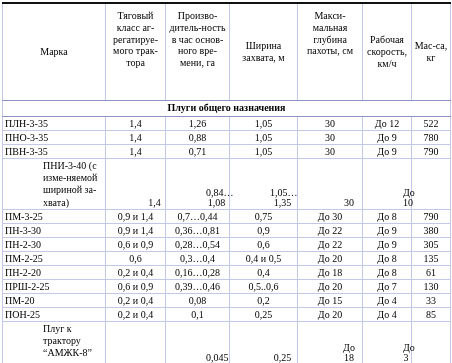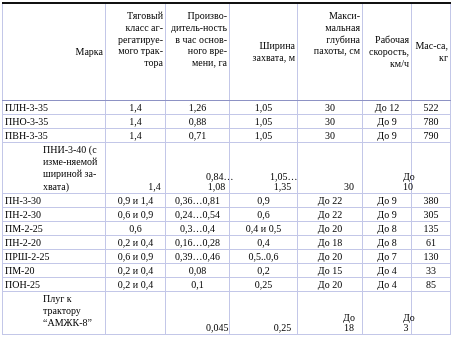--- a/index.html
+++ b/index.html
@@ -29,21 +29,21 @@
   }
   
   table.spec-table{
     border-top:2px solid #111111;
     border-left:1px solid #b9bde0;
     border-right:1px solid #b9bde0;
     border-bottom:1px solid #b9bde0;
   }
   
   tr.header-row td{
-    text-align:right;
+    text-align:center;
     vertical-align:middle;
     height:88px;
     padding:2px 2px;
     line-height:1.18;
     border-bottom:1px solid #8d92c4;
   }
   tr.header-row td.hdr-tall{vertical-align:top;padding-top:6px;}
   tr.section-row td{
     text-align:center;
     font-weight:bold;
@@ -82,20 +82,23 @@
     <tbody id="table-body">
         <tr class="header-row">
           <td>Марка</td>
           <td class="hdr-tall">Тяговый класс аг-регатируе-мого трак-тора</td>
           <td class="hdr-tall">Произво-дитель-ность в час основ-ного вре-мени, га</td>
           <td>Ширина захвата, м</td>
           <td class="hdr-tall">Макси-мальная глубина пахоты, см</td>
           <td>Рабочая скорость, км/ч</td>
           <td>Мас-са, кг</td>
         </tr>
+        <tr class="section-row">
+          <td colspan="7">Плуги общего назначения</td>
+        </tr>
         <tr class="data-row">
           <td class="c-mark">ПЛН-3-35</td>
           <td class="c-num">1,4</td>
           <td class="c-num">1,26</td>
           <td class="c-num">1,05</td>
           <td class="c-num">30</td>
           <td class="c-num">До 12</td>
           <td class="c-num">522</td>
         </tr>
         <tr class="data-row">
@@ -117,34 +120,43 @@
           <td class="c-num">790</td>
         </tr>
         <tr class="data-row tall-row">
           <td class="c-mark">ПНИ-3-40 (с изме-няемой шириной за-хвата)</td>
           <td class="c-num">1,4</td>
           <td class="c-num">0,84…1,08</td>
           <td class="c-num">1,05…1,35</td>
           <td class="c-num">30</td>
           <td class="c-num">До 10</td>
           <td class="c-num">297</td>
+        </tr>
+        <tr class="data-row">
+          <td class="c-mark">ПМ-3-25</td>
+          <td class="c-num">0,9 и 1,4</td>
+          <td class="c-num">0,7…0,44</td>
+          <td class="c-num">0,75</td>
+          <td class="c-num">До 30</td>
+          <td class="c-num">До 8</td>
+          <td class="c-num">790</td>
         </tr>
         <tr class="data-row">
           <td class="c-mark">ПН-3-30</td>
           <td class="c-num">0,9 и 1,4</td>
           <td class="c-num">0,36…0,81</td>
           <td class="c-num">0,9</td>
           <td class="c-num">До 22</td>
           <td class="c-num">До 9</td>
           <td class="c-num">380</td>
         </tr>
         <tr class="data-row">
           <td class="c-mark">ПН-2-30</td>
           <td class="c-num">0,6 и 0,9</td>
-          <td class="c-num">0,24…0,54</td>
+          <td class="c-num">0,28…0,54</td>
           <td class="c-num">0,6</td>
           <td class="c-num">До 22</td>
           <td class="c-num">До 9</td>
           <td class="c-num">305</td>
         </tr>
         <tr class="data-row">
           <td class="c-mark">ПМ-2-25</td>
           <td class="c-num">0,6</td>
           <td class="c-num">0,3…0,4</td>
           <td class="c-num">0,4 и 0,5</td>

